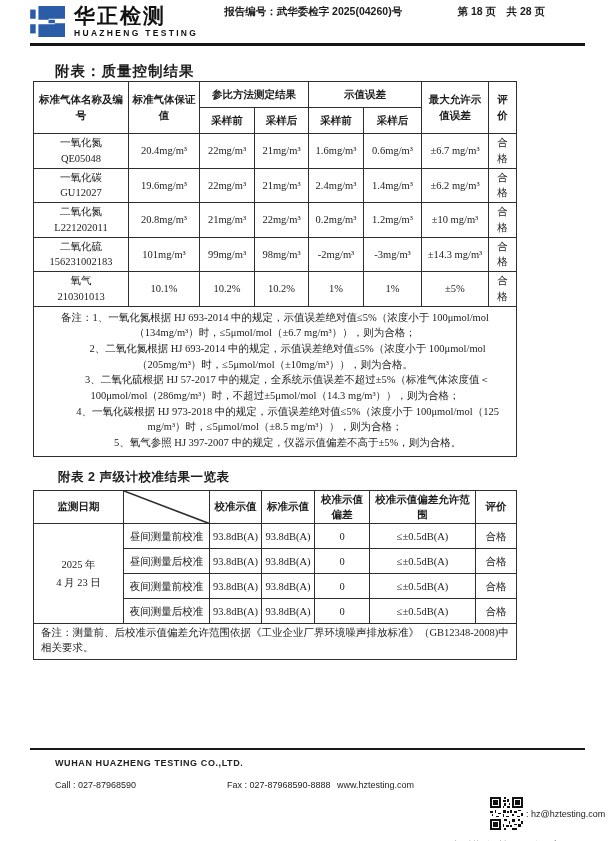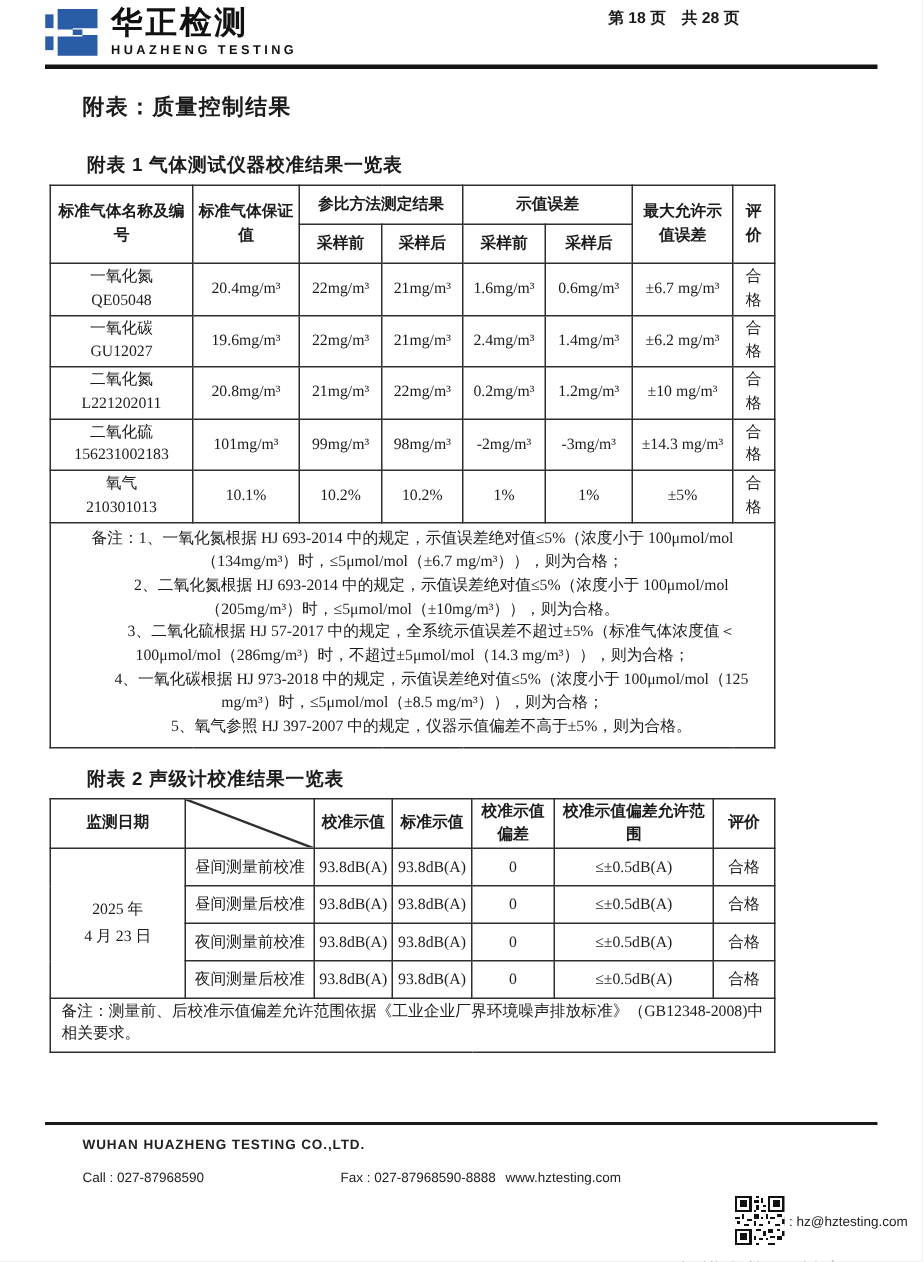--- a/index.html
+++ b/index.html
@@ -10,21 +10,21 @@
   
   .hdr{position:absolute;left:30px;right:30px;top:5px;height:38px;
        border-bottom:3px solid #151515;display:flex;align-items:flex-start;}
   .logo{display:flex;align-items:center;gap:7px;margin-bottom:1px;}
   .logo-txt{display:flex;flex-direction:column;line-height:1;}
   .logo-cn{font-size:21px;font-weight:bold;letter-spacing:2px;color:#111;
            font-family:"Liberation Sans","DejaVu Sans",sans-serif;}
   .logo-en{font-size:8.5px;font-weight:bold;letter-spacing:2.3px;color:#111;margin-top:3px;
            font-family:"Liberation Sans","DejaVu Sans",sans-serif;}
   .report-no{font-size:10.5px;font-weight:bold;margin:0 0 3px 26px;}
-  .page-info{font-size:10.5px;font-weight:bold;margin:0 92px 3px auto;white-space:nowrap;}
+  .page-info{font-size:10.5px;font-weight:bold;margin:0 40px 3px auto;white-space:nowrap;}
 
   
   .section-title{margin:62px 0 0 55px;font-size:14.5px;font-weight:bold;
                  font-family:"Liberation Sans","DejaVu Sans",sans-serif;letter-spacing:1px;}
   .tbl-caption{font-size:12.5px;font-weight:bold;letter-spacing:0.5px;
                font-family:"Liberation Sans","DejaVu Sans",sans-serif;}
   .cap1{margin:21px 0 4px 58px;}
   .cap2{margin:12px 0 4px 58px;}
 
   
@@ -76,26 +76,26 @@
       <svg width="37" height="33" viewBox="0 0 40 36">
         <rect x="0" y="5" width="6" height="10" fill="#2a5ca8"></rect>
         <rect x="0" y="21" width="6" height="10" fill="#2a5ca8"></rect>
         <path d="M9 1 h29 v14 h-18 v5 h18 v15 h-29 v-14 h18 v-5 h-18 z" fill="#2a5ca8"></path>
       </svg>
       <div class="logo-txt">
         <span class="logo-cn">华正检测</span>
         <span class="logo-en">HUAZHENG TESTING</span>
       </div>
     </div>
+    <div class="report-no sans">报告编号：武华委检字 2025(04260)号</div>
     <div class="page-info sans">第 18 页　共 28 页</div>
   </div>
 
   <div class="section-title">附表：质量控制结果</div>
 
-  <div class="tbl-caption cap1">附表 1  气体测试仪器校准结果一览表</div>
   <table class="t1">
     <colgroup>
       <col style="width:95px">
         <col style="width:71px">
         <col style="width:55px">
         <col style="width:54px">
       <col style="width:55px">
         <col style="width:58px">
         <col style="width:67px">
         <col style="width:28px">

